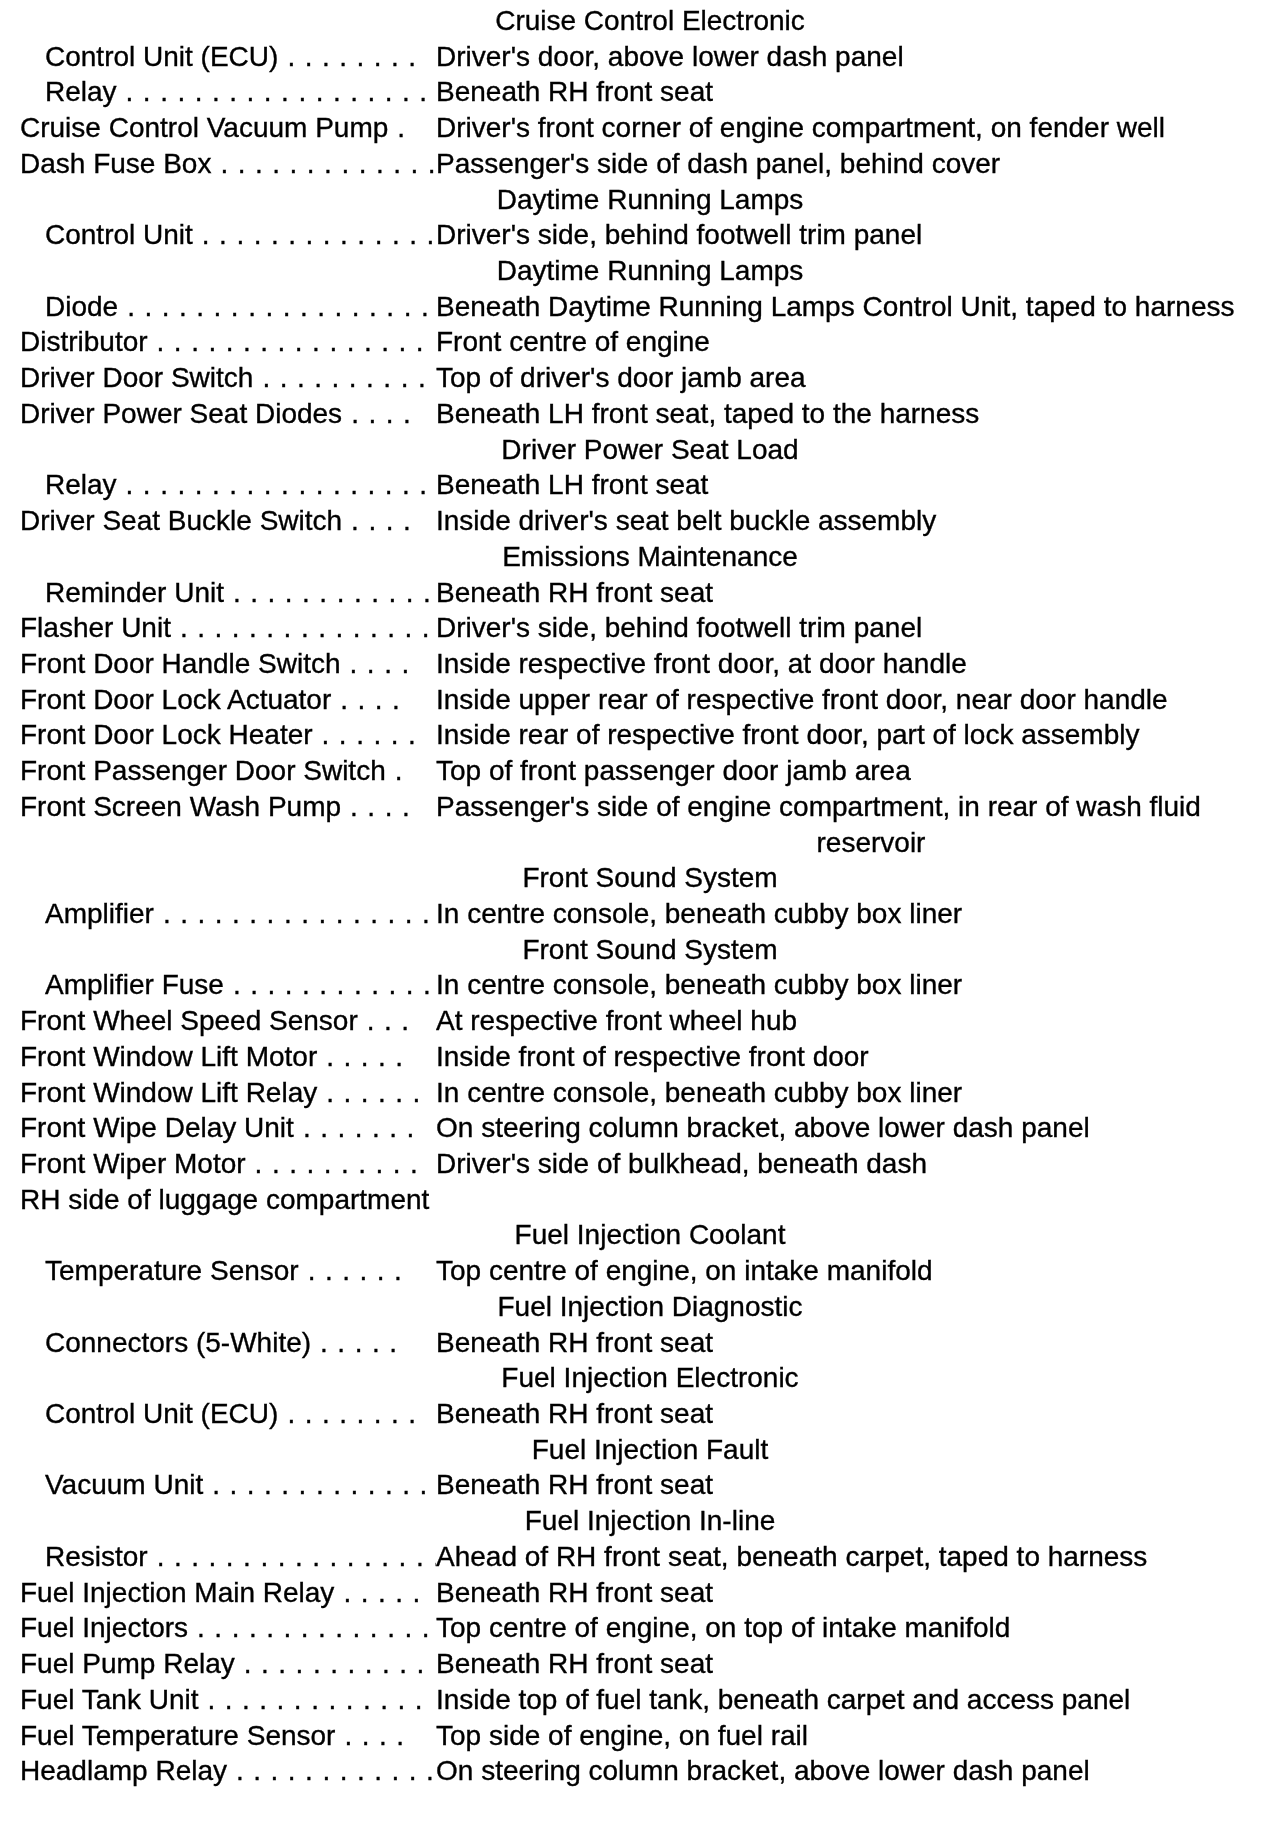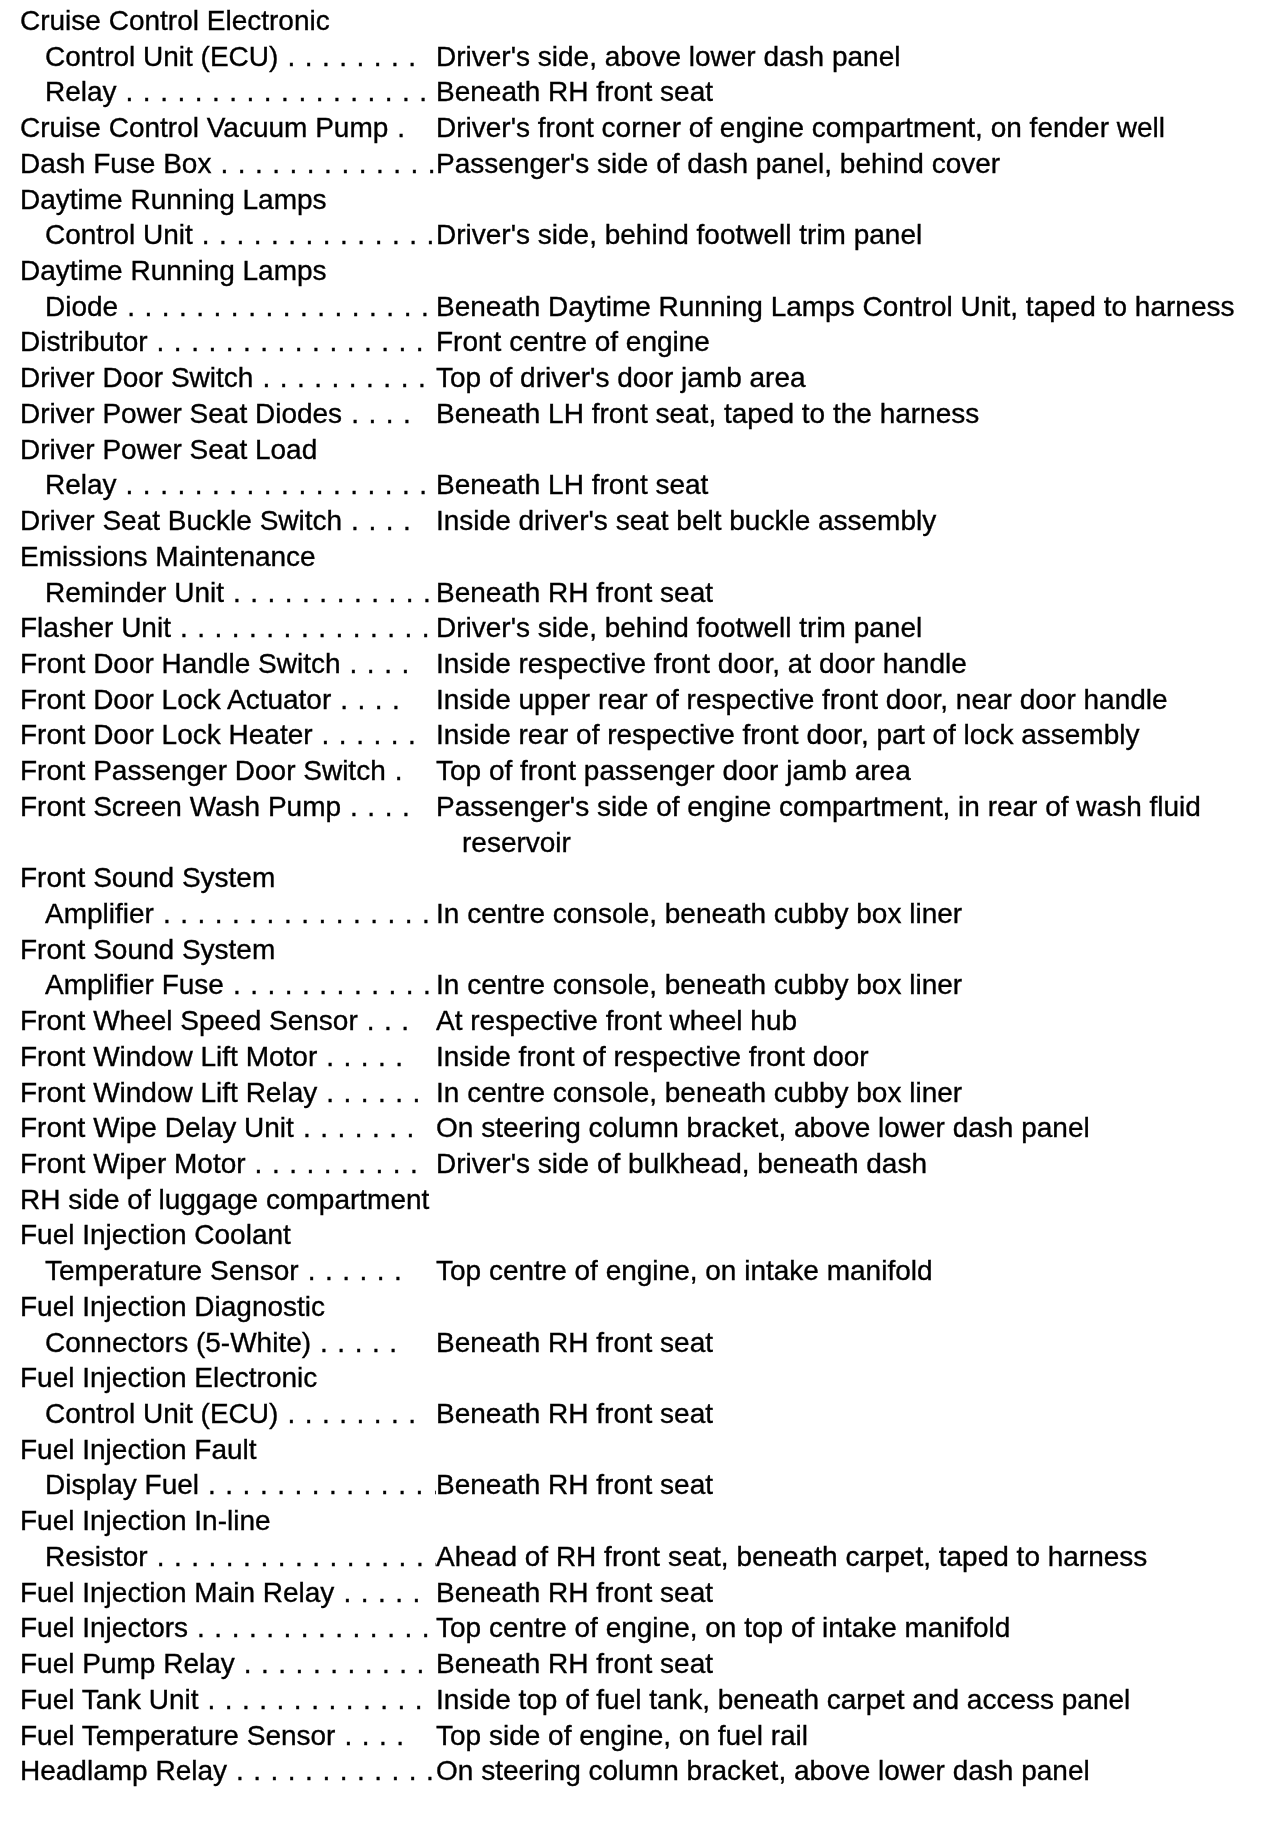--- a/index.html
+++ b/index.html
@@ -21,20 +21,21 @@
     box-sizing: border-box;
     padding-top: 3px;
   }
   .row {
     display: flex;
     height: 35.72px;
     line-height: 35.72px;
     white-space: nowrap;
     padding-left: 20px;
     overflow: hidden;
+    justify-content: center;
   }
   .left {
     flex: 0 0 416px;
     max-width: 416px;
     overflow: hidden;
     white-space: nowrap;
   }
   .left.ind { padding-left: 25px; box-sizing: border-box; }
   .dots {
     letter-spacing: 9.5px;
@@ -54,21 +55,21 @@
 </head>
 <body>
 
 <div class="page">
   <div id="doc-body">
       <div class="row">
         <span class="only">Cruise Control Electronic</span>
       </div>
       <div class="row">
         <span class="left ind"><span class="name">Control Unit (ECU)</span><span class="dots">........</span></span>
-        <span class="loc">Driver's side, above lower dash panel</span>
+        <span class="loc">Driver's door, above lower dash panel</span>
       </div>
       <div class="row">
         <span class="left ind"><span class="name">Relay</span><span class="dots">..................</span></span>
         <span class="loc">Beneath RH front seat</span>
       </div>
       <div class="row">
         <span class="left"><span class="name">Cruise Control Vacuum Pump</span><span class="dots">.</span></span>
         <span class="loc">Driver's front corner of engine compartment, on fender well</span>
       </div>
       <div class="row">
@@ -201,21 +202,21 @@
         <span class="only">Fuel Injection Electronic</span>
       </div>
       <div class="row">
         <span class="left ind"><span class="name">Control Unit (ECU)</span><span class="dots">........</span></span>
         <span class="loc">Beneath RH front seat</span>
       </div>
       <div class="row">
         <span class="only">Fuel Injection Fault</span>
       </div>
       <div class="row">
-        <span class="left ind"><span class="name">Display Fuel</span><span class="dots">..............</span></span>
+        <span class="left ind"><span class="name">Vacuum Unit</span><span class="dots">..............</span></span>
         <span class="loc">Beneath RH front seat</span>
       </div>
       <div class="row">
         <span class="only">Fuel Injection In-line</span>
       </div>
       <div class="row">
         <span class="left ind"><span class="name">Resistor</span><span class="dots">.................</span></span>
         <span class="loc">Ahead of RH front seat, beneath carpet, taped to harness</span>
       </div>
       <div class="row">

